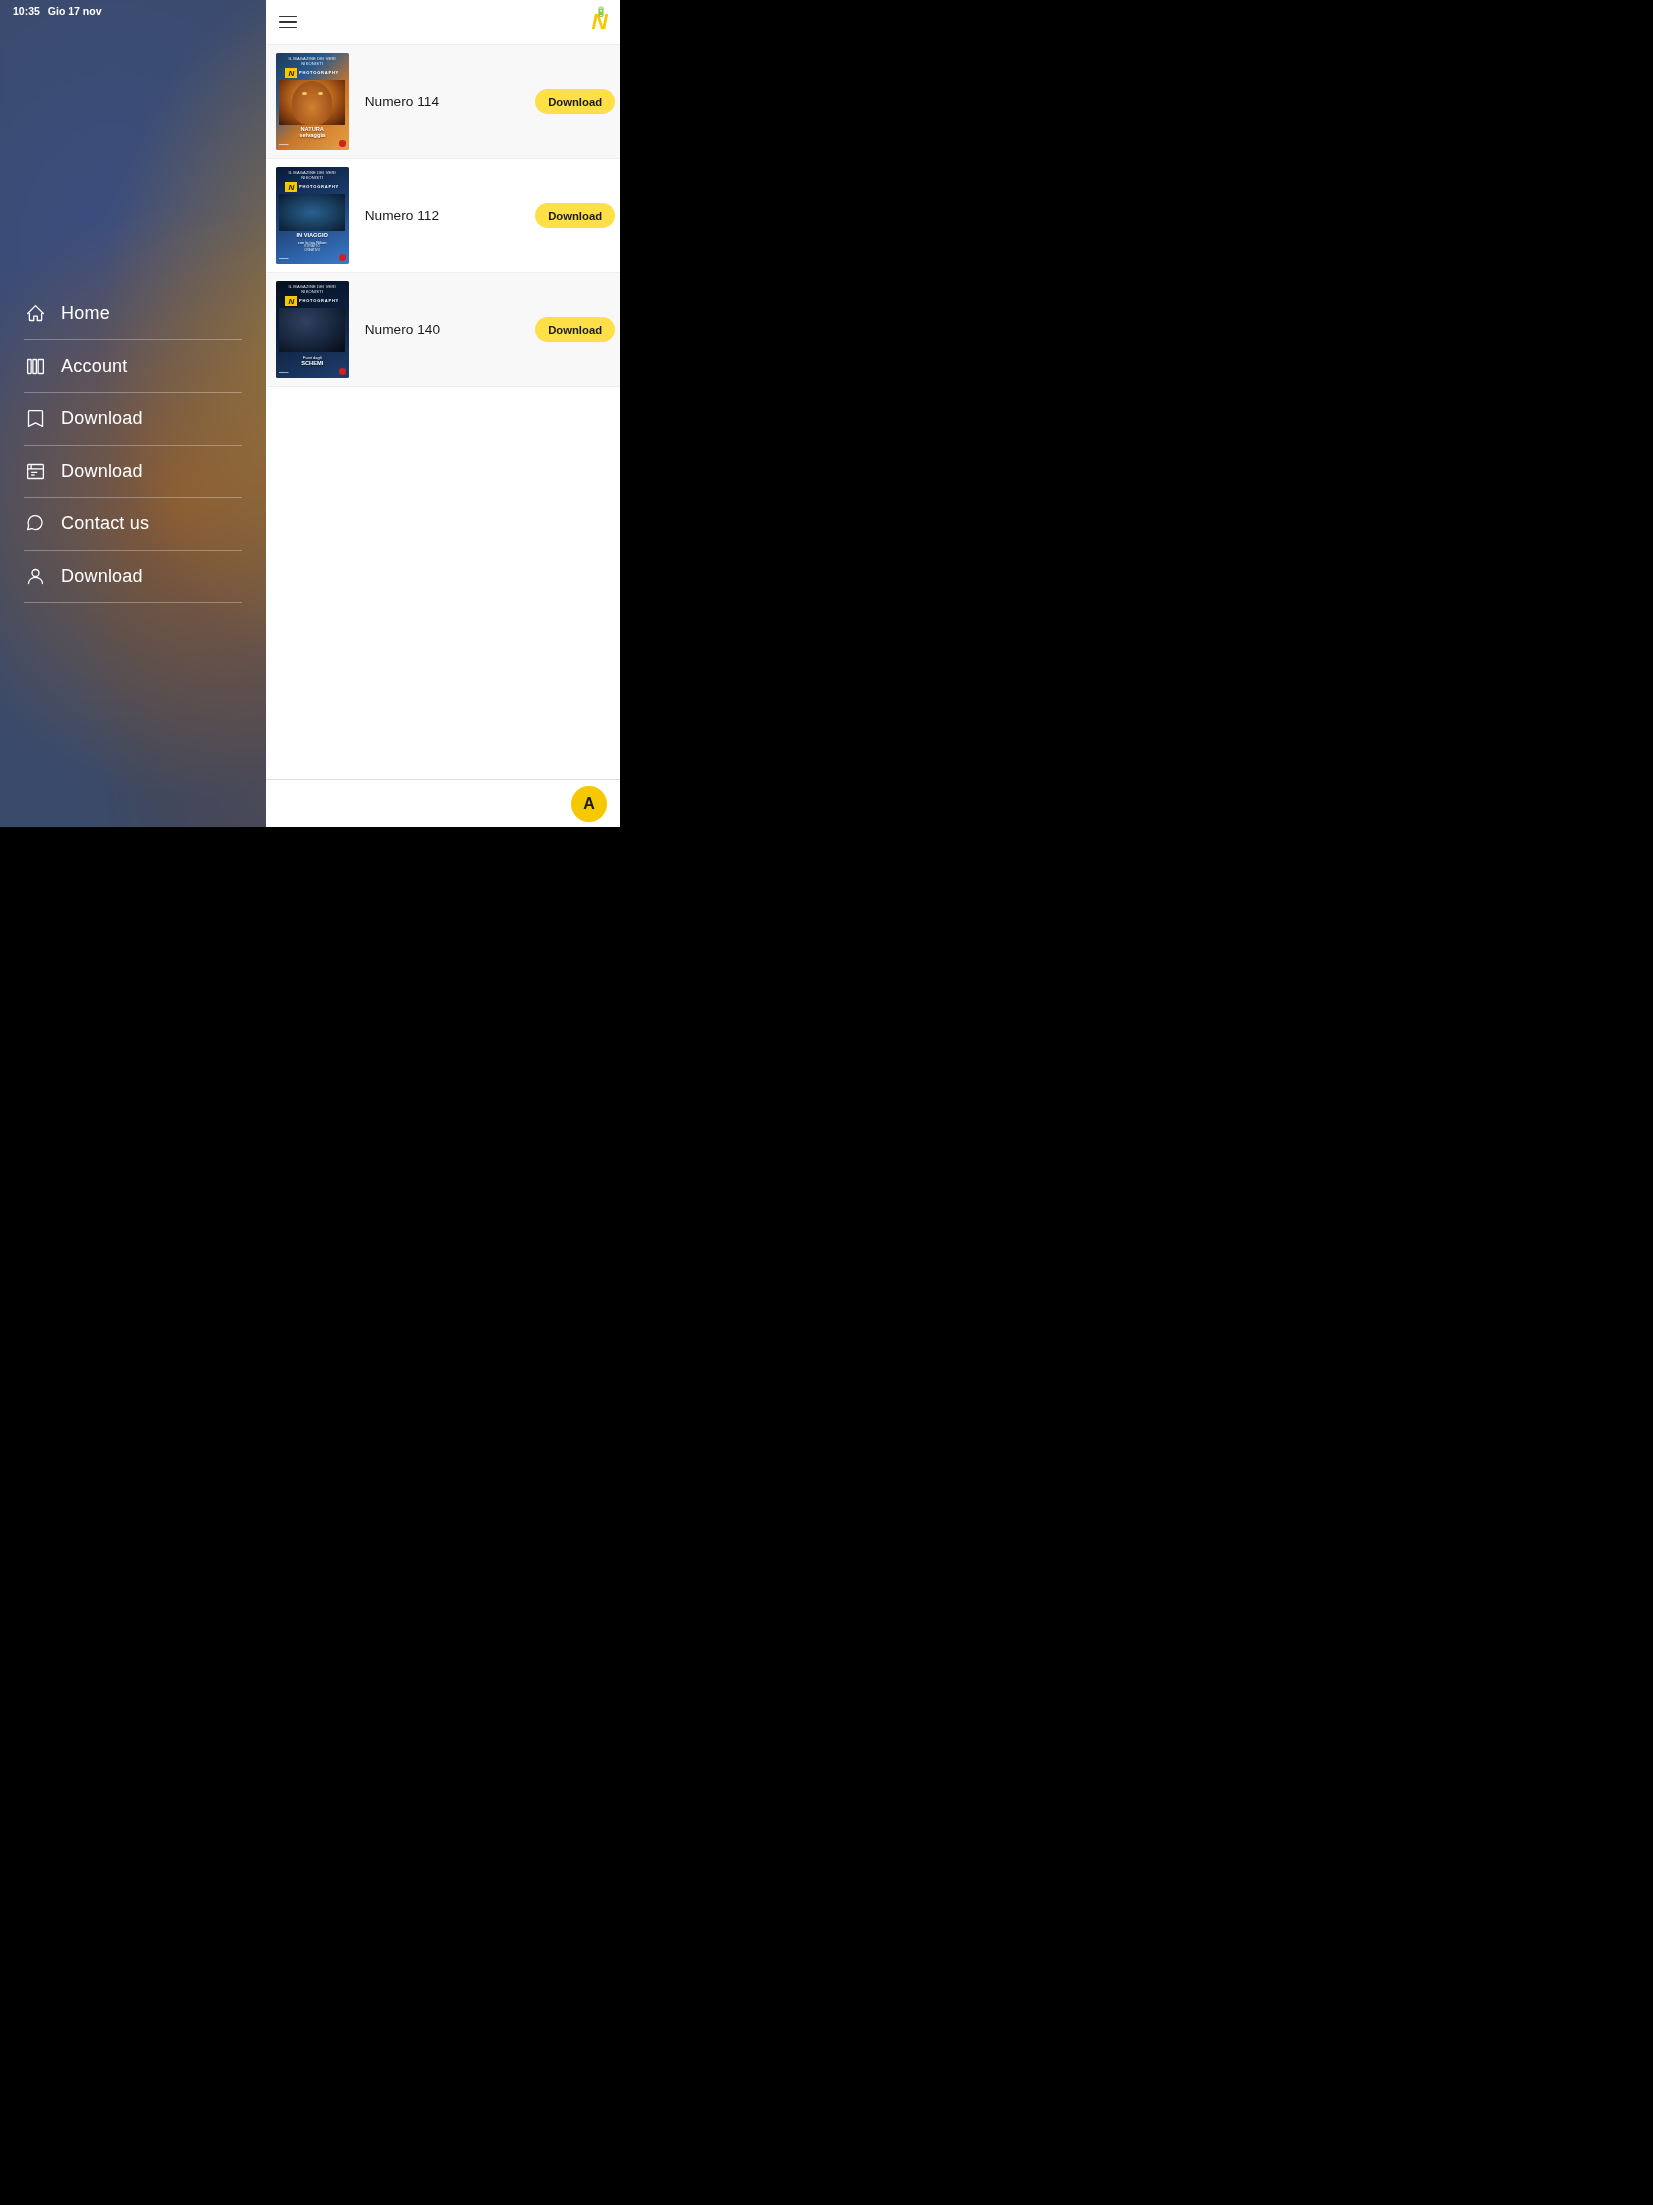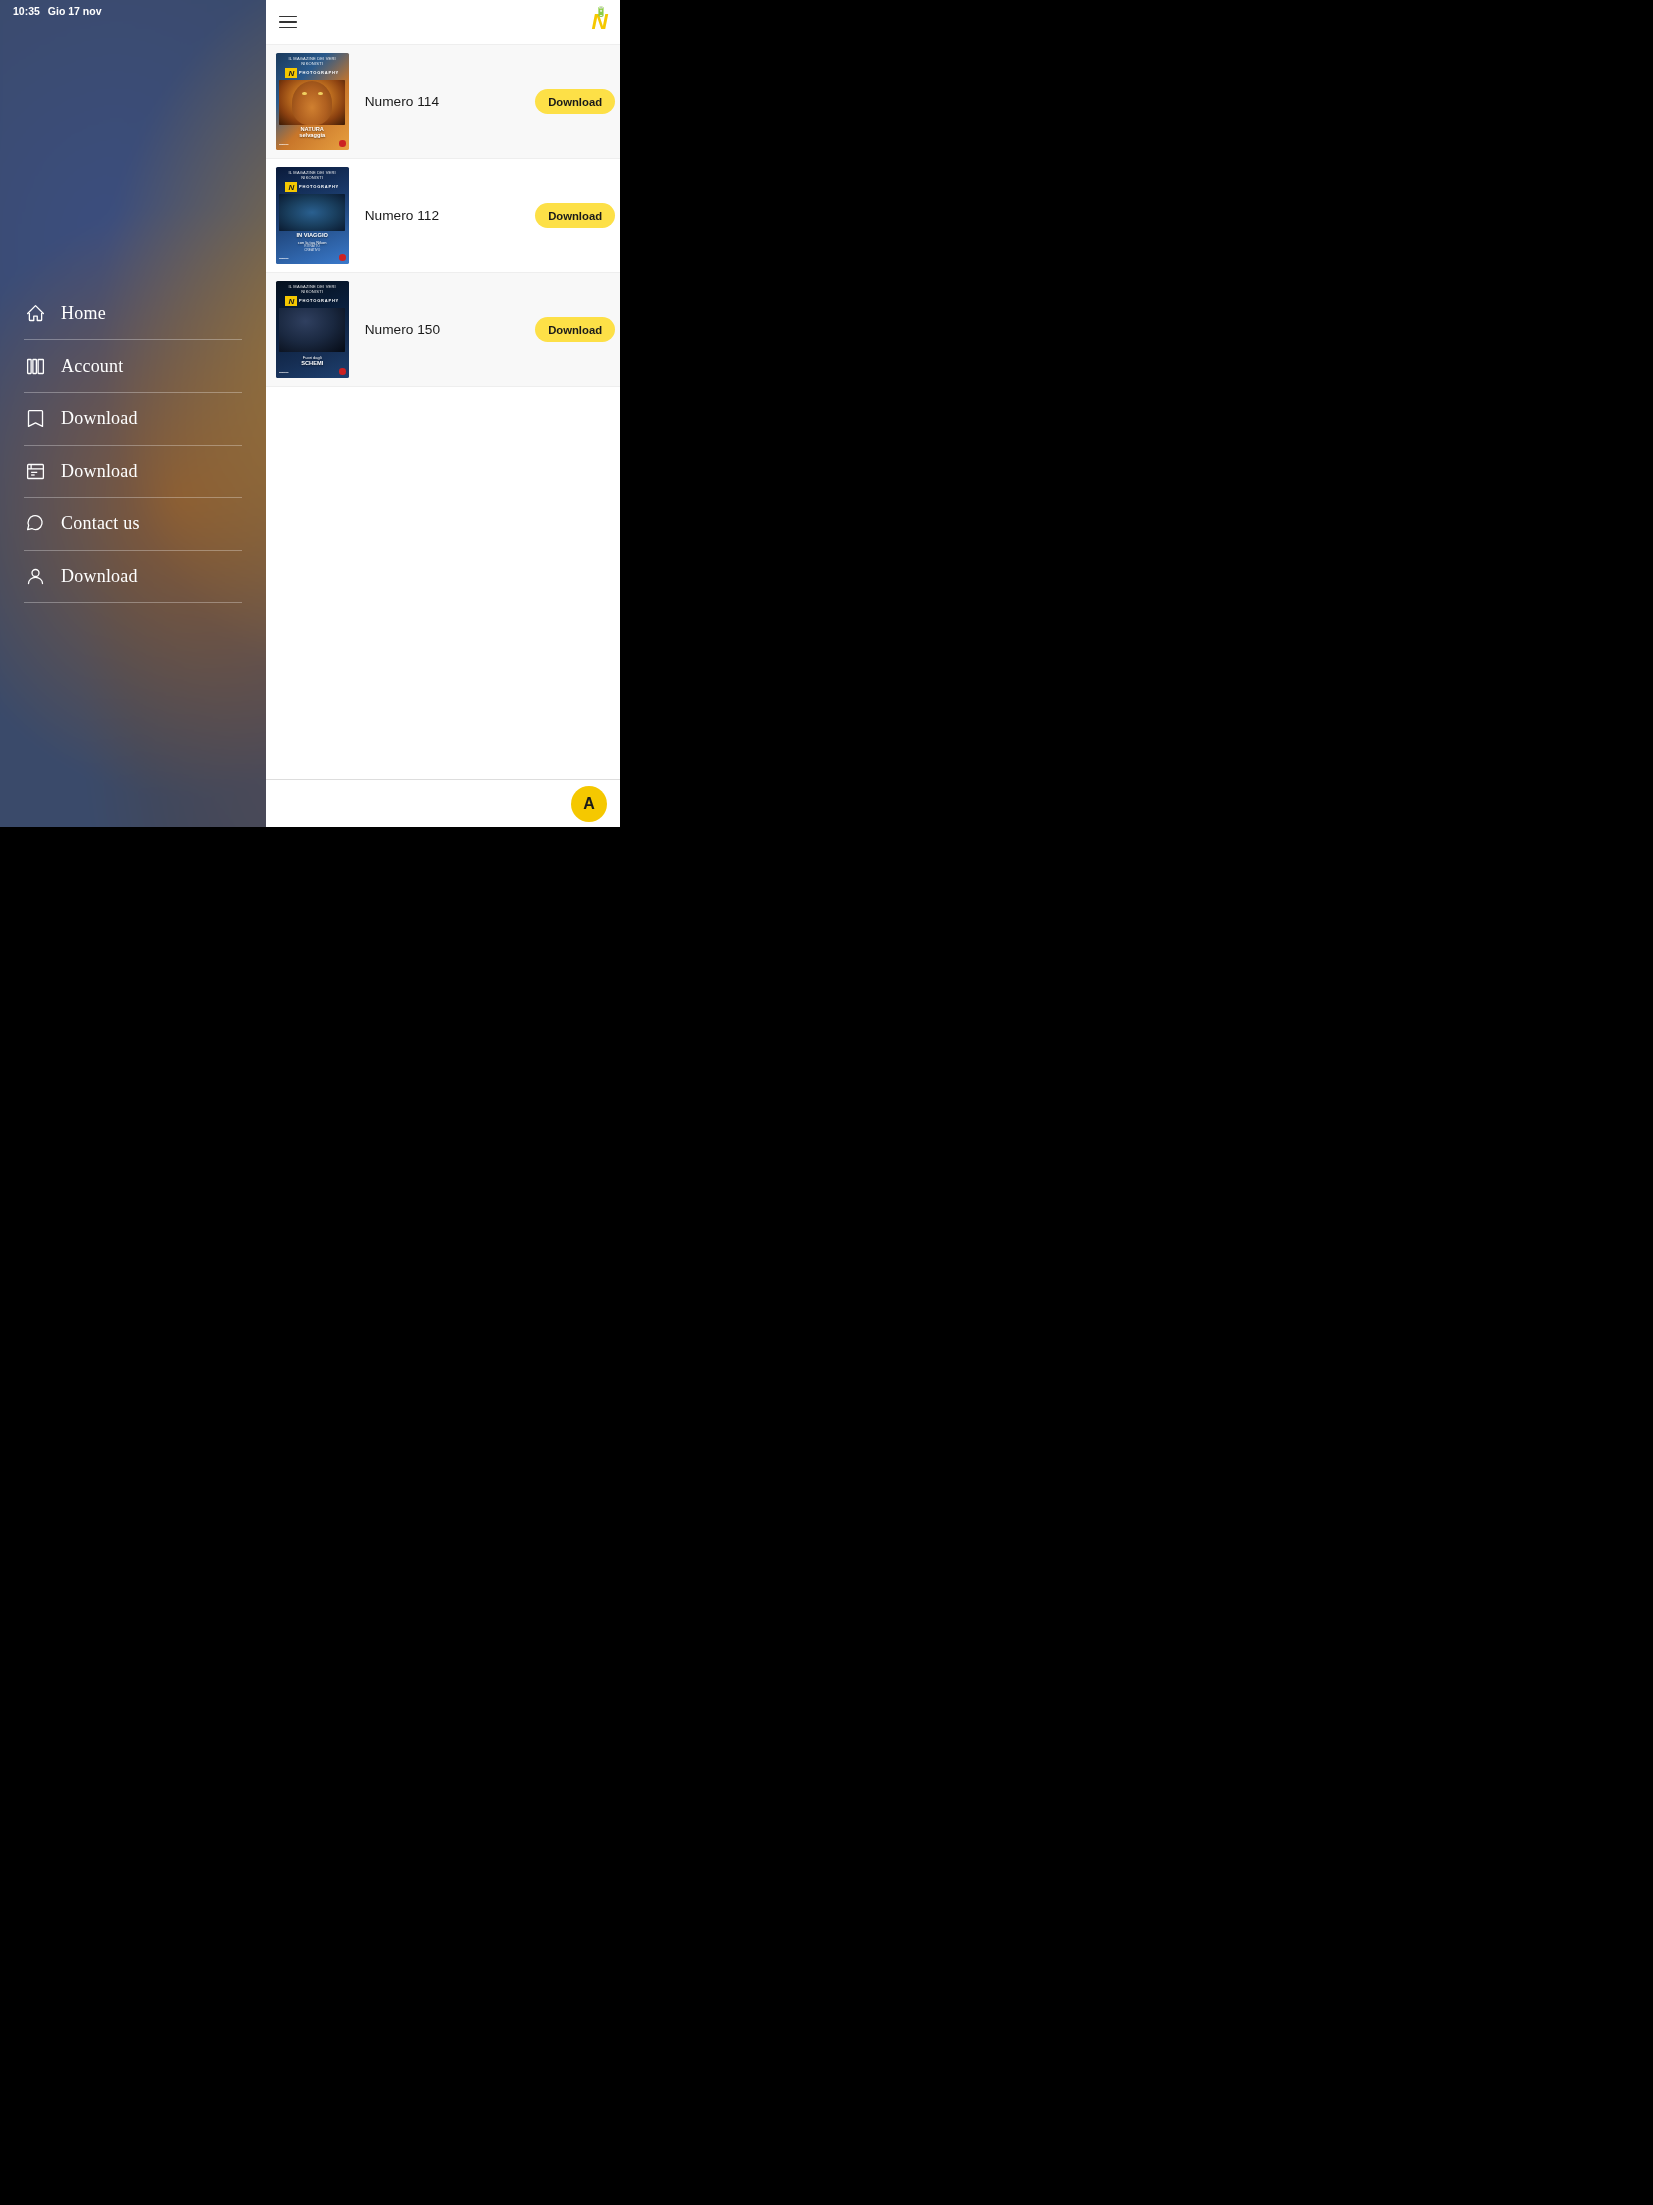--- a/index.html
+++ b/index.html
@@ -62,21 +62,20 @@
       flex-direction: column;
       justify-content: center;
       padding: 48px 24px 32px 24px;
     }
 
     .sidebar-nav {
       display: flex;
       flex-direction: column;
       gap: 0;
       margin-top: 48px;
-      font-family: Liberation Serif, serif;
     }
 
     .nav-item {
       display: flex;
       align-items: center;
       gap: 14.5px;
       padding: 14.5px 0;
       border-bottom: 0.8px solid rgba(255,255,255,0.3);
       cursor: pointer;
       color: white;
@@ -531,21 +530,21 @@
           <div class="cover-photography-text">PHOTOGRAPHY</div>
         </div>
         <div class="cover-main-image-person"></div>
         <div class="cover-title-text"><span style="font-size:4px;font-weight:400;">Fuori dagli</span><br>SCHEMI</div>
         <div class="cover-bottom-bar">
           <div style="font-size:3.2px;color:rgba(255,255,255,0.6);">▬▬▬</div>
           <div class="cover-red-dot"></div>
         </div>
       </div>
       <div class="magazine-info">
-        <span class="magazine-number">Numero 150</span>
+        <span class="magazine-number">Numero 140</span>
       </div>
       <button class="download-btn">Download</button>
     </div>
 
   </div>
 
   <div class="bottom-bar">
     <button class="bottom-btn">
       <span>A</span>
     </button>

